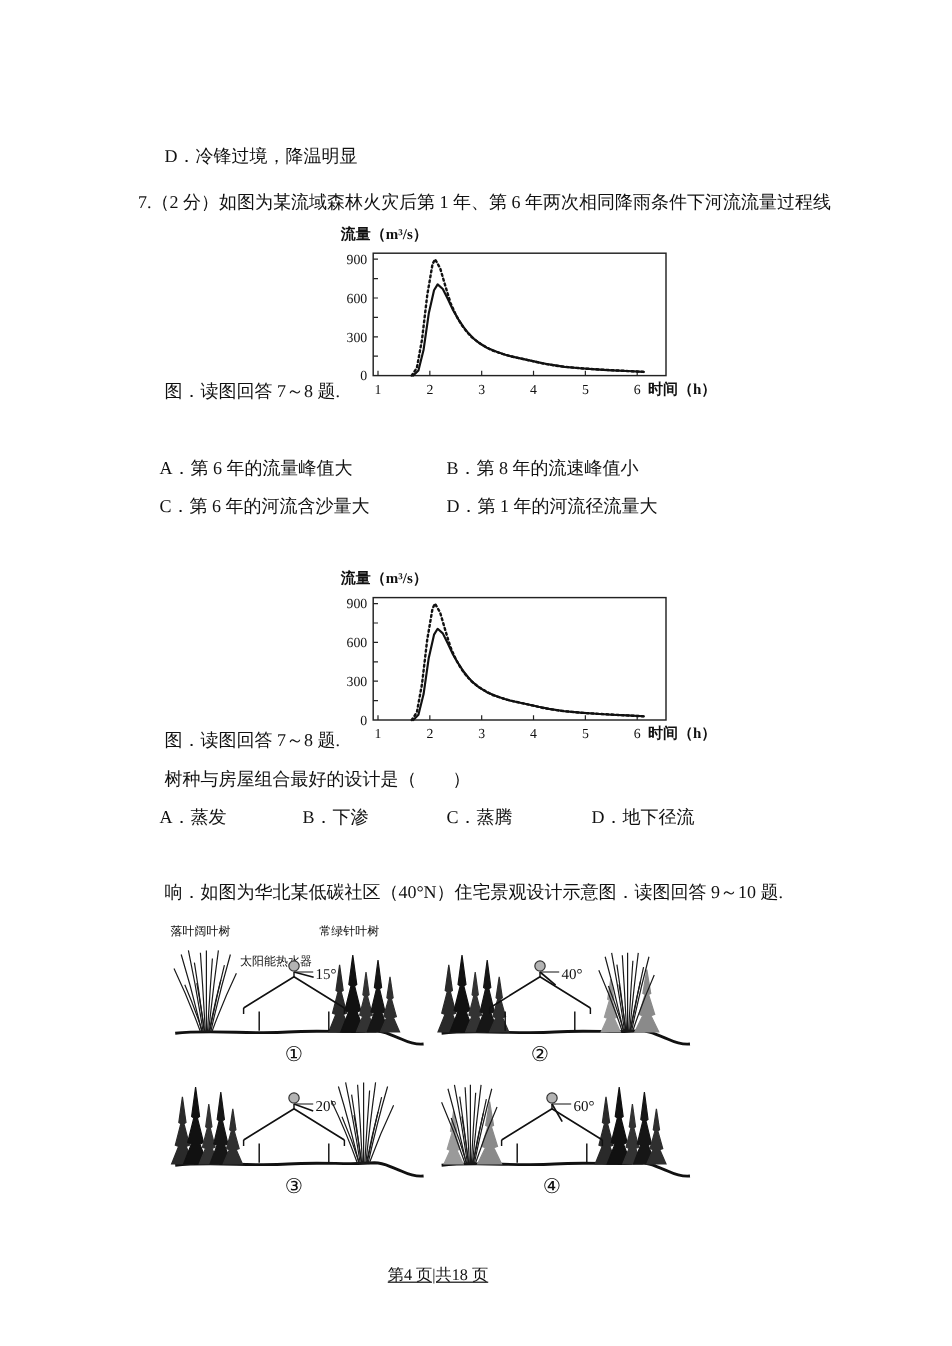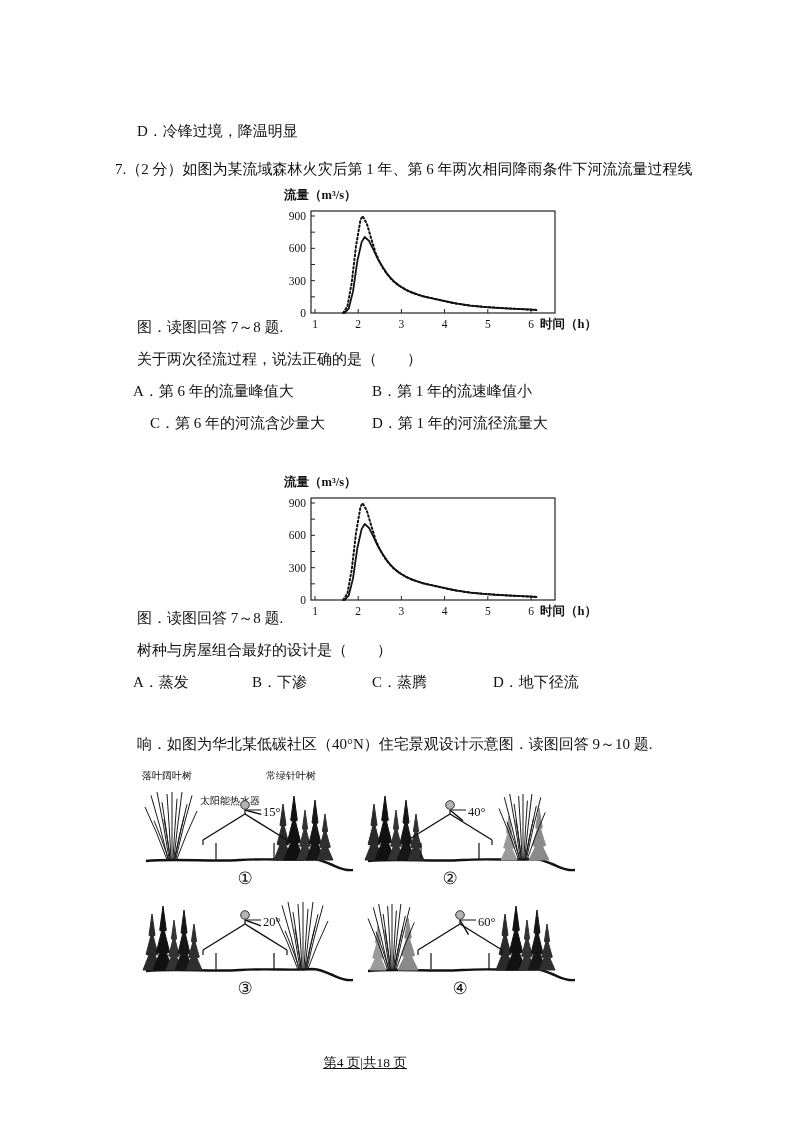--- a/index.html
+++ b/index.html
@@ -54,24 +54,23 @@
       <line x1="206.8" y1="127" x2="206.8" y2="123" stroke="#222" stroke-width="1"></line>
       <text x="206.8" y="142" class="cx">5</text>
       <line x1="250" y1="127" x2="250" y2="123" stroke="#222" stroke-width="1"></line>
       <text x="250" y="142" class="cx">6</text>
       <text x="259" y="142" class="cxl">时间（h）</text>
       <polyline points="62.1,127.0 66.4,120.5 70.7,96.8 75.0,60.2 79.4,34.3 81.5,30.0 85.8,37.5 90.2,52.6 94.5,66.6 98.8,76.3 103.1,83.9 107.4,89.8 111.8,94.7 116.1,98.1 120.4,101.1 129.0,106.0 137.7,108.9 146.3,111.3 155.0,113.2 163.6,115.1 172.2,117.1 185.2,119.2 198.2,120.5 206.8,121.2 219.8,122.0 232.7,122.7 245.7,123.4 256.5,124.0" fill="none" stroke="#111" stroke-width="2" stroke-dasharray="1.6 2.6" stroke-linejoin="round" stroke-linecap="round"></polyline>
       <polyline points="63.4,127.0 67.7,122.7 72.0,105.4 76.3,75.3 80.7,55.9 83.7,51.0 88.0,54.8 92.3,63.4 96.6,72.6 101.0,80.1 105.3,86.6 109.6,92.0 113.9,96.3 118.2,99.8 124.7,103.8 133.4,107.4 142.0,110.3 150.6,112.2 159.3,114.1 167.9,116.0 176.6,117.7 189.5,119.7 202.5,120.9 215.4,121.8 228.4,122.6 241.4,123.2 255.2,123.9" fill="none" stroke="#111" stroke-width="1.8" stroke-dasharray="none" stroke-linejoin="round" stroke-linecap="round"></polyline>
     </svg>
 
   <div class="tl" style="left:137px;top:299px">图．读图回答 7～8 题.</div>
-  <div class="tl" style="left:137px;top:331px">关于两次径流过程，说法正确的是（　　）</div>
   <div class="tl" style="left:133px;top:363px">A．第 6 年的流量峰值大</div>
-  <div class="tl" style="left:372px;top:363px">B．第 1 年的流速峰值小</div>
-  <div class="tl" style="left:150px;top:395px">C．第 6 年的河流含沙量大</div>
+  <div class="tl" style="left:372px;top:363px">B．第 8 年的流速峰值小</div>
+  <div class="tl" style="left:133px;top:395px">C．第 6 年的河流含沙量大</div>
   <div class="tl" style="left:372px;top:395px">D．第 1 年的河流径流量大</div>
 
 
   <svg class="chart flow-chart" style="left:281px;top:455px" width="330" height="150" viewBox="0 0 330 150">
       <text x="3" y="13" class="ct">流量（m³/s）</text>
       <rect x="30" y="25" width="244" height="102" fill="none" stroke="#222" stroke-width="1.2"></rect>
       <text x="25" y="131" class="cy">0</text>
       <text x="25" y="98.66666666666666" class="cy">300</text>
       <text x="25" y="66.33333333333333" class="cy">600</text>
       <text x="25" y="34" class="cy">900</text>

